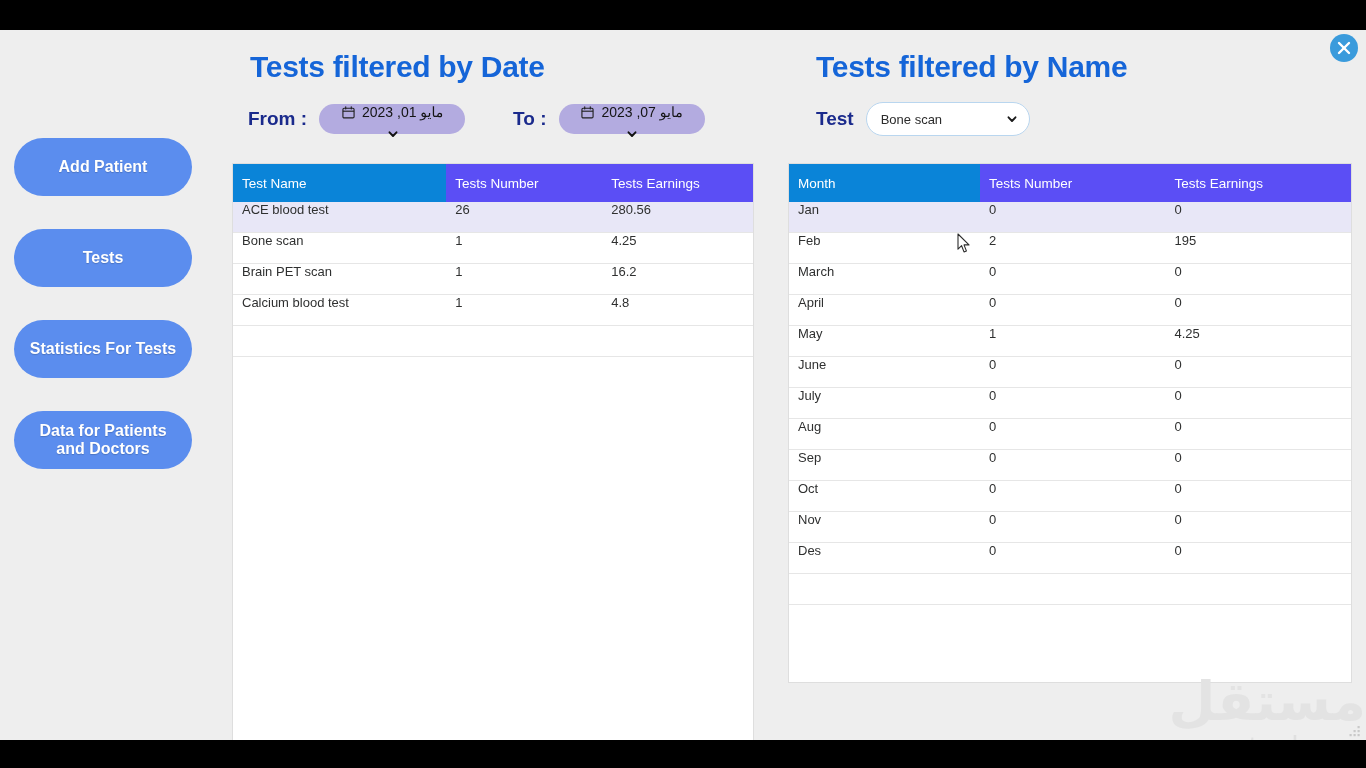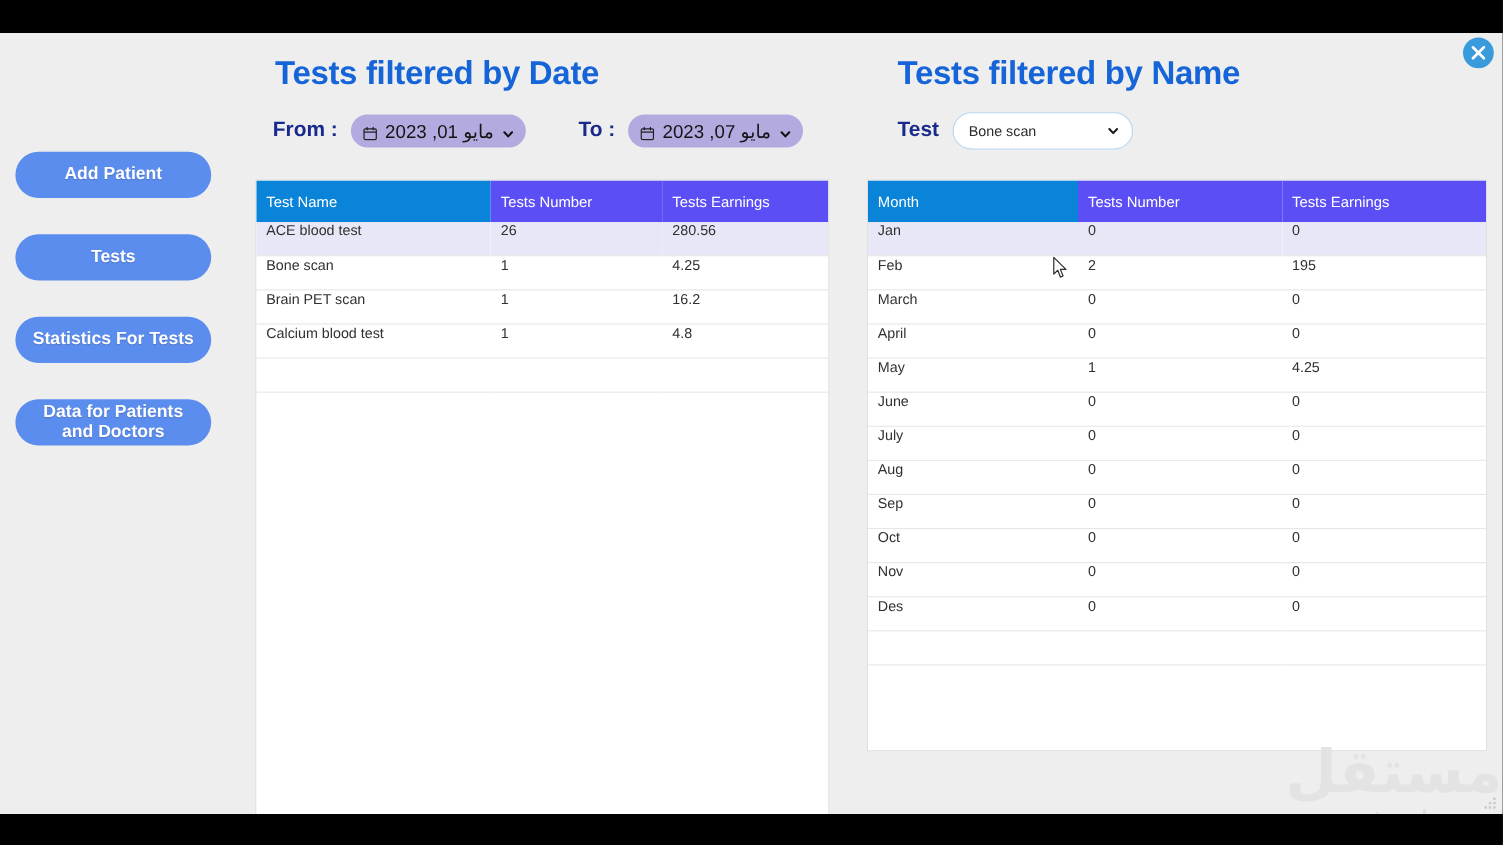--- a/index.html
+++ b/index.html
@@ -51,21 +51,21 @@
 
   
   .sidebar {
     position: absolute;
     left: 14px;
     top: 108px;
     width: 178px;
   }
   .nav-btn {
     width: 178px;
-    height: 42px;
+    height: 58px;
     margin-bottom: 33px;
     border: none;
     border-radius: 29px;
     background: #5b8dee;
     color: #ffffff;
     font-family: "Liberation Sans", sans-serif;
     font-size: 16px;
     font-weight: bold;
     line-height: 1.15;
     cursor: pointer;
@@ -115,25 +115,26 @@
     display: flex;
     align-items: center;
     gap: 7px;
     height: 30px;
     padding: 0 10px 0 11px;
     border-radius: 15px;
     background: #b3abe0;
     border: none;
     cursor: pointer;
     font-family: "Liberation Sans", sans-serif;
-    font-size: 17px;
+    font-size: 14px;
     color: #141414;
     margin-right: 48px;
     min-width: 146px;
     justify-content: space-between;
+    flex-direction: column;
   }
   .date-pill:last-child { margin-right: 0; }
   .date-pill .pill-inner { display: flex; align-items: center; gap: 7px; }
   .cal-icon { display: block; width: 13px; height: 13px; flex: none; }
   .date-text { direction: rtl; unicode-bidi: embed; white-space: nowrap; }
 
   .select-pill {
     display: flex;
     align-items: center;
     justify-content: space-between;

